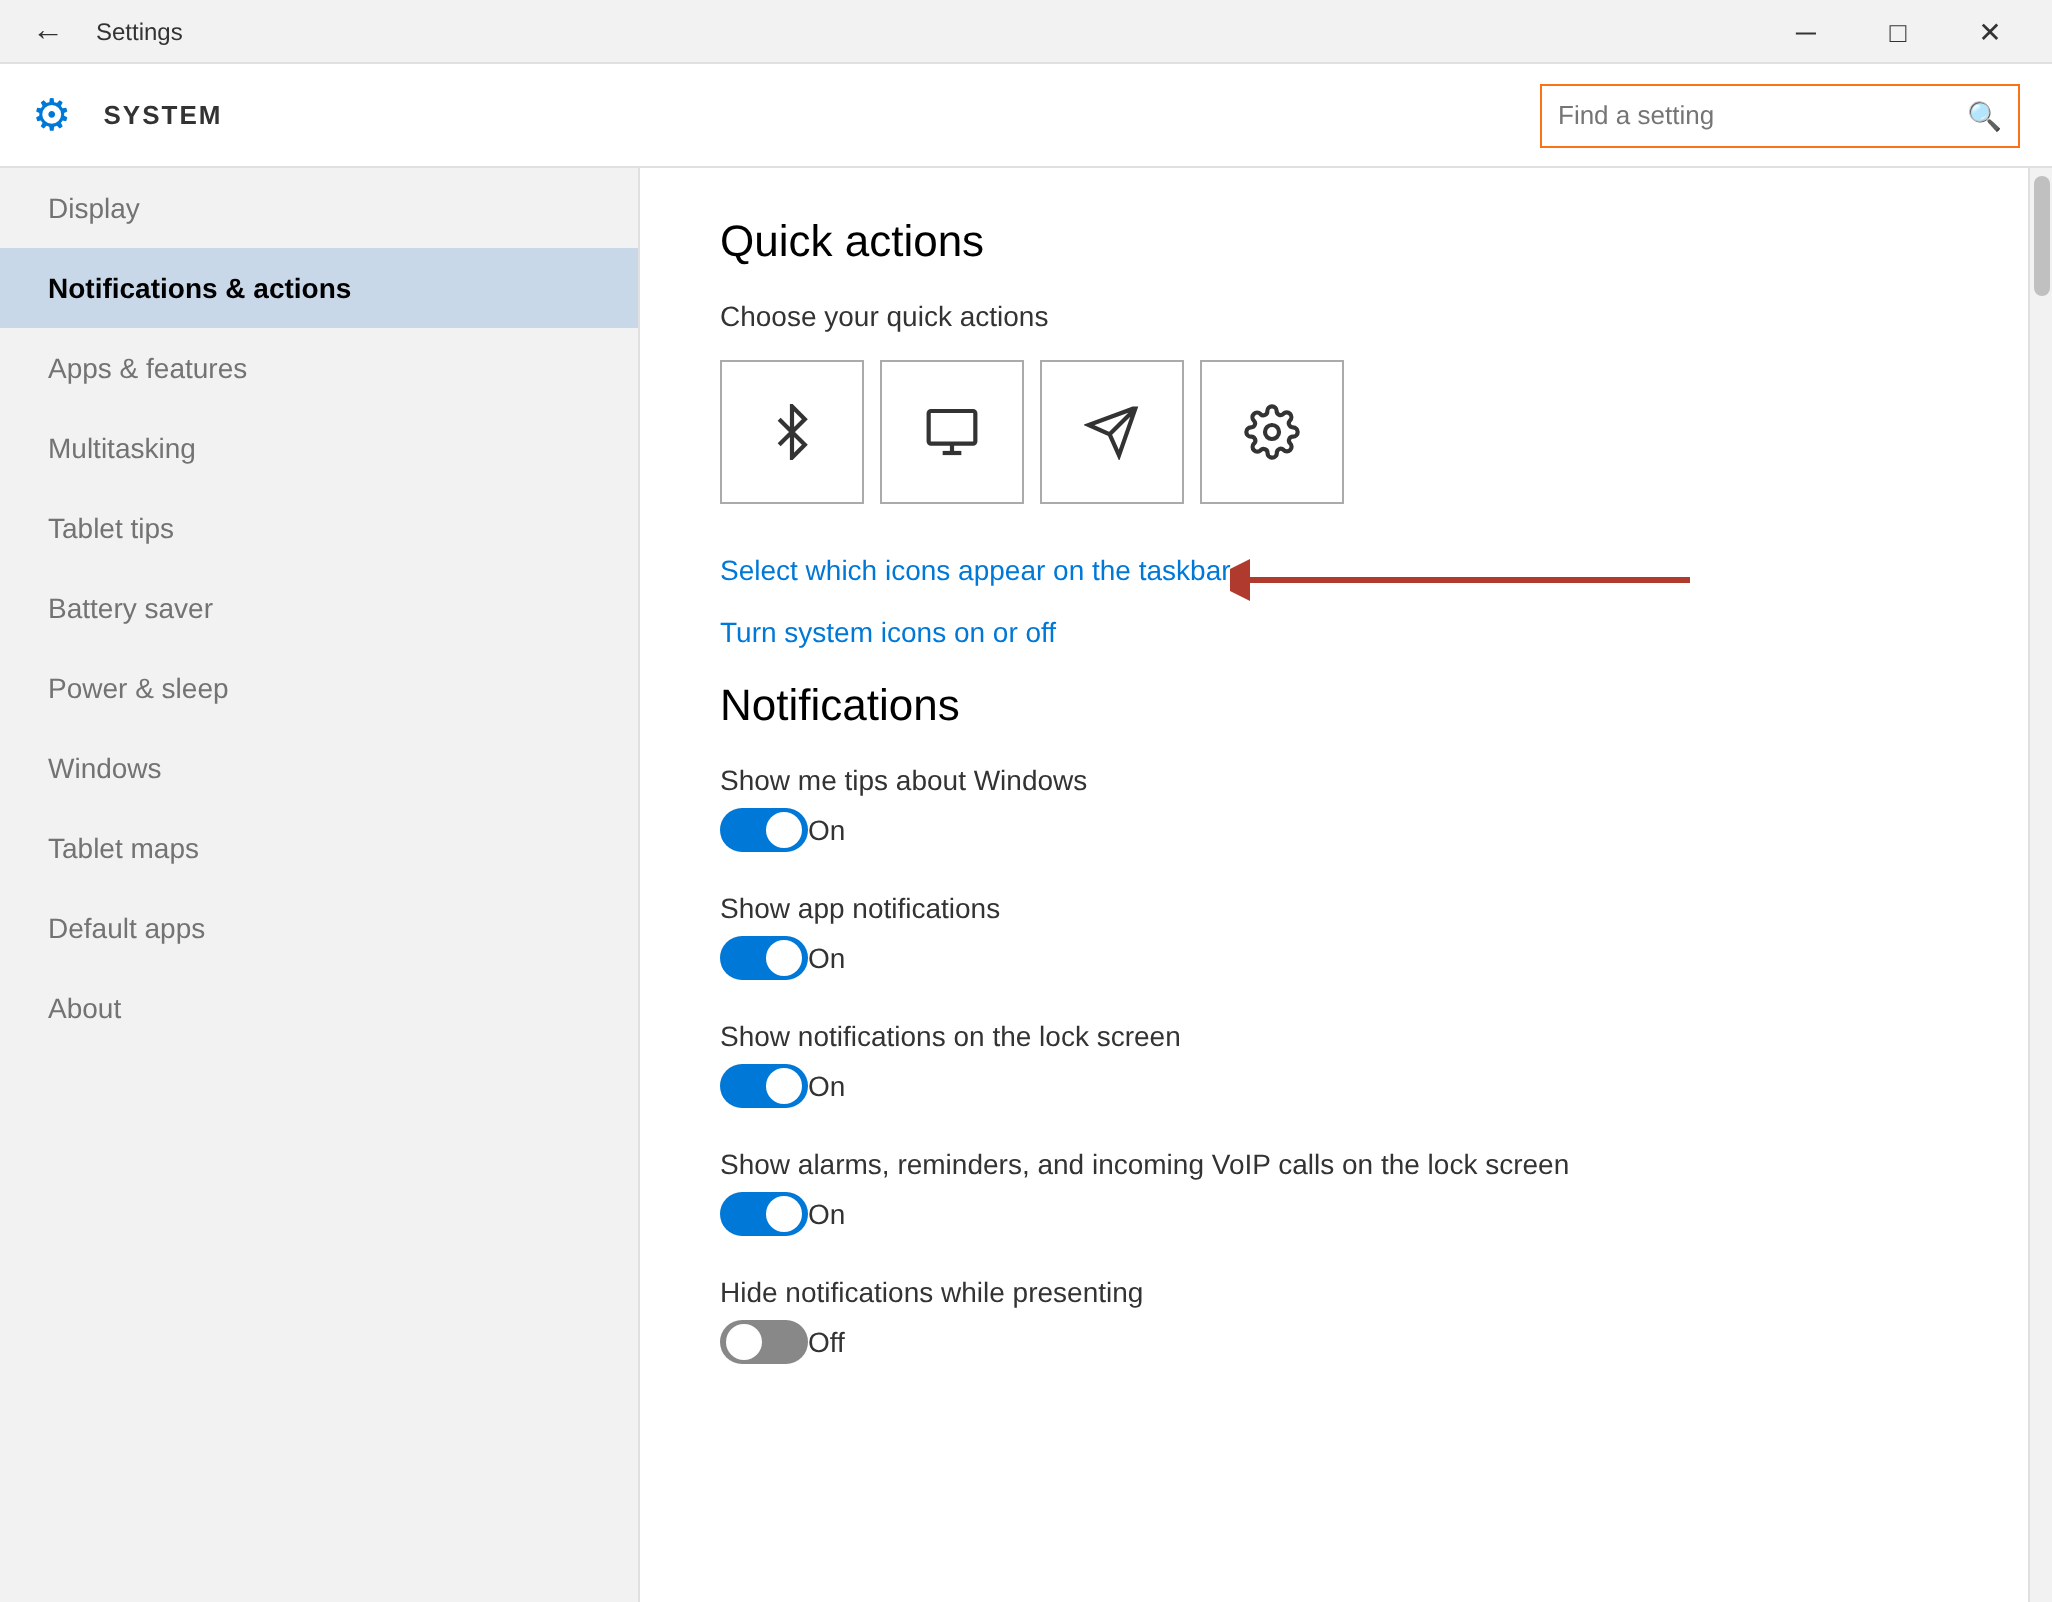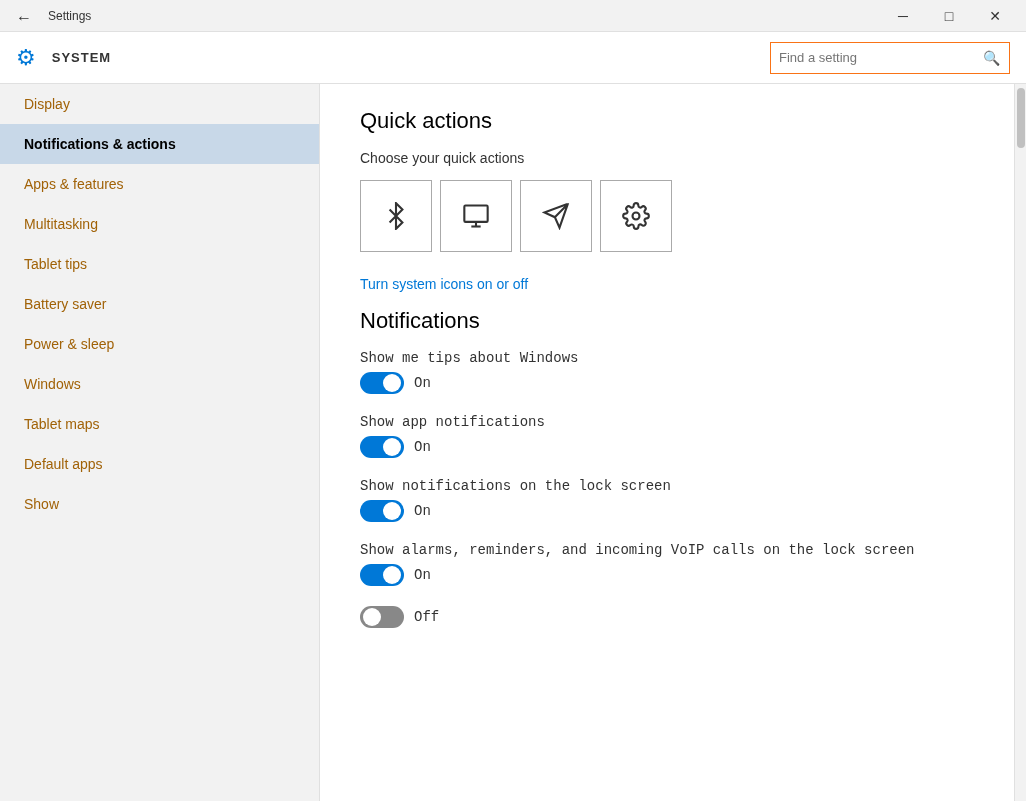--- a/index.html
+++ b/index.html
@@ -36,21 +36,21 @@
 
     
     .main { display: flex; height: calc(801px - 32px - 52px); }
 
     
     .sidebar {
       width: 320px; background: #f2f2f2; overflow-y: auto; flex-shrink: 0;
       border-right: 1px solid #e0e0e0;
     }
     .sidebar-item {
-      padding: 12px 24px; font-size: 14px; color: #a16207; cursor: pointer;
+      padding: 12px 24px; font-size: 14px; color: #737373; cursor: pointer;
     }
     .sidebar-item.active { background: #c8d8e8; color: #000; font-weight: 700; }
 
     
     .content {
       flex: 1; background: white; overflow-y: auto; padding: 24px 40px;
       position: relative;
     }
 
     
@@ -83,23 +83,23 @@
 
     
     .arrow-container {
       display: flex; align-items: center; margin-bottom: 4px;
     }
 
     
     .notifications-section { margin-top: 16px; }
 
     
-    .toggle-row { margin-bottom: 20px; font-family: Liberation Mono, monospace; }
+    .toggle-row { margin-bottom: 20px; }
     .toggle-label { font-size: 14px; color: #333; margin-bottom: 6px; }
-    .toggle-container { display: flex; align-items: center; gap: 10px; }
+    .toggle-container { display: flex; align-items: center; }
     .toggle {
       width: 44px; height: 22px; border-radius: 11px;
       position: relative; cursor: pointer;
     }
     .toggle.on { background: #0078d7; }
     .toggle.off { background: #888; }
     .toggle-knob {
       width: 18px; height: 18px; border-radius: 50%; background: white;
       position: absolute; top: 2px; transition: left 0.1s;
     }
@@ -145,21 +145,21 @@
       <div class="sidebar-item">Display</div>
       <div class="sidebar-item active">Notifications &amp; actions</div>
       <div class="sidebar-item">Apps &amp; features</div>
       <div class="sidebar-item">Multitasking</div>
       <div class="sidebar-item">Tablet tips</div>
       <div class="sidebar-item">Battery saver</div>
       <div class="sidebar-item">Power &amp; sleep</div>
       <div class="sidebar-item">Windows</div>
       <div class="sidebar-item">Tablet maps</div>
       <div class="sidebar-item">Default apps</div>
-      <div class="sidebar-item">Show</div>
+      <div class="sidebar-item">About</div>
     </div>
 
   <div class="content">
 
     <div>
       <h1 class="section-title">Quick actions</h1>
       <p class="section-subtitle">Choose your quick actions</p>
 
       <div class="quick-actions-grid" id="qa-grid">
           <div class="qa-tile">
@@ -180,20 +180,32 @@
             </svg>
           </div>
           <div class="qa-tile">
             <svg width="28" height="28" viewBox="0 0 24 24" fill="none" stroke="#333" stroke-width="1.8">
               <circle cx="12" cy="12" r="3"></circle>
               <path d="M19.4 15a1.65 1.65 0 00.33 1.82l.06.06a2 2 0 010 2.83 2 2 0 01-2.83 0l-.06-.06a1.65 1.65 0 00-1.82-.33 1.65 1.65 0 00-1 1.51V21a2 2 0 01-4 0v-.09A1.65 1.65 0 009 19.4a1.65 1.65 0 00-1.82.33l-.06.06a2 2 0 01-2.83-2.83l.06-.06A1.65 1.65 0 004.68 15a1.65 1.65 0 00-1.51-1H3a2 2 0 010-4h.09A1.65 1.65 0 004.6 9a1.65 1.65 0 00-.33-1.82l-.06-.06a2 2 0 012.83-2.83l.06.06A1.65 1.65 0 009 4.68a1.65 1.65 0 001-1.51V3a2 2 0 014 0v.09a1.65 1.65 0 001 1.51 1.65 1.65 0 001.82-.33l.06-.06a2 2 0 012.83 2.83l-.06.06A1.65 1.65 0 0019.4 9a1.65 1.65 0 001.51 1H21a2 2 0 010 4h-.09a1.65 1.65 0 00-1.51 1z"></path>
             </svg>
           </div>
         </div>
 
+      <div class="arrow-container">
+        <a class="settings-link">Select which icons appear on the taskbar</a>
+
+        <svg class="arrow-svg" width="240" height="28" viewBox="0 0 240 28">
+          <defs>
+            <marker id="arrowhead" markerWidth="8" markerHeight="8" refX="0" refY="3.5" orient="auto">
+              <polygon points="0 0, 7 3.5, 0 7" fill="#b03a2e"></polygon>
+            </marker>
+          </defs>
+          <line x1="230" y1="14" x2="10" y2="14" stroke="#b03a2e" stroke-width="3" marker-end="url(#arrowhead)"></line>
+        </svg>
+      </div>
 
       <a class="settings-link">Turn system icons on or off</a>
     </div>
 
     <div class="notifications-section">
       <h1 class="section-title">Notifications</h1>
       <div id="notifications-list">
           <div class="toggle-row">
             <div class="toggle-label">Show me tips about Windows</div>
             <div class="toggle-container">
@@ -224,20 +236,21 @@
           <div class="toggle-row">
             <div class="toggle-label">Show alarms, reminders, and incoming VoIP calls on the lock screen</div>
             <div class="toggle-container">
               <div class="toggle on">
                 <div class="toggle-knob"></div>
               </div>
               <span class="toggle-state">On</span>
             </div>
           </div>
           <div class="toggle-row">
+            <div class="toggle-label">Hide notifications while presenting</div>
             <div class="toggle-container">
               <div class="toggle off">
                 <div class="toggle-knob"></div>
               </div>
               <span class="toggle-state">Off</span>
             </div>
           </div>
         </div>
     </div>
   </div>

